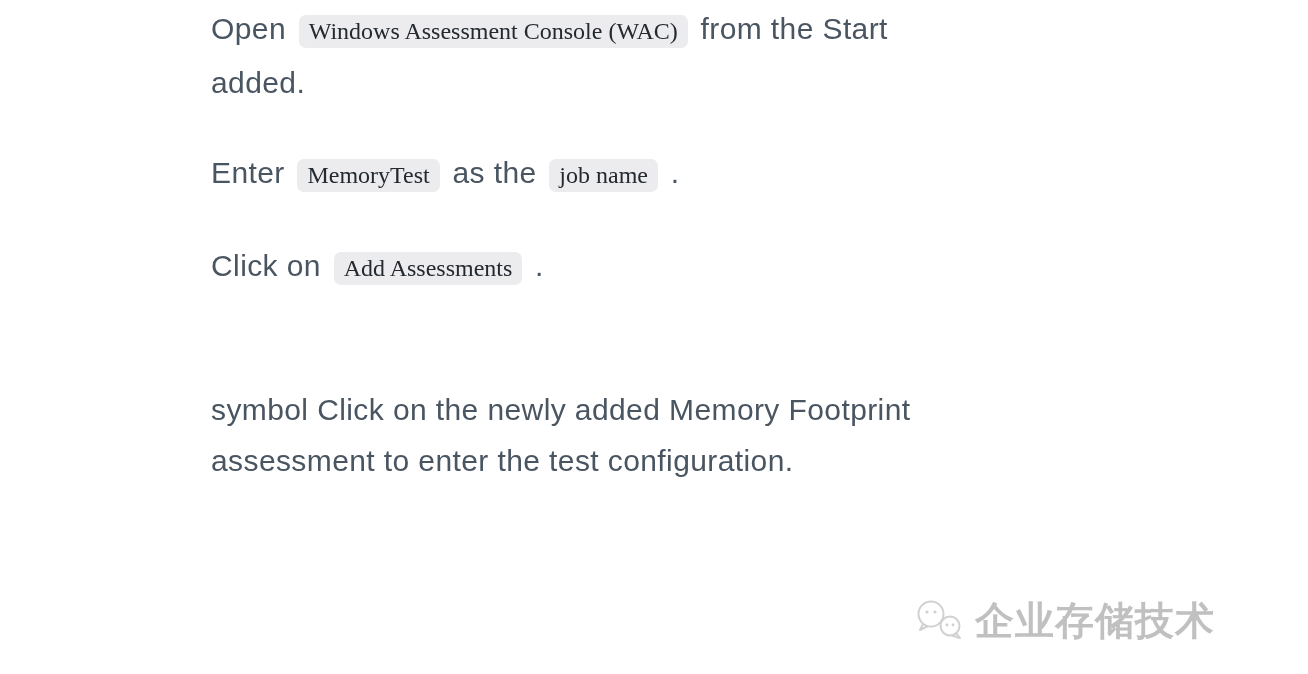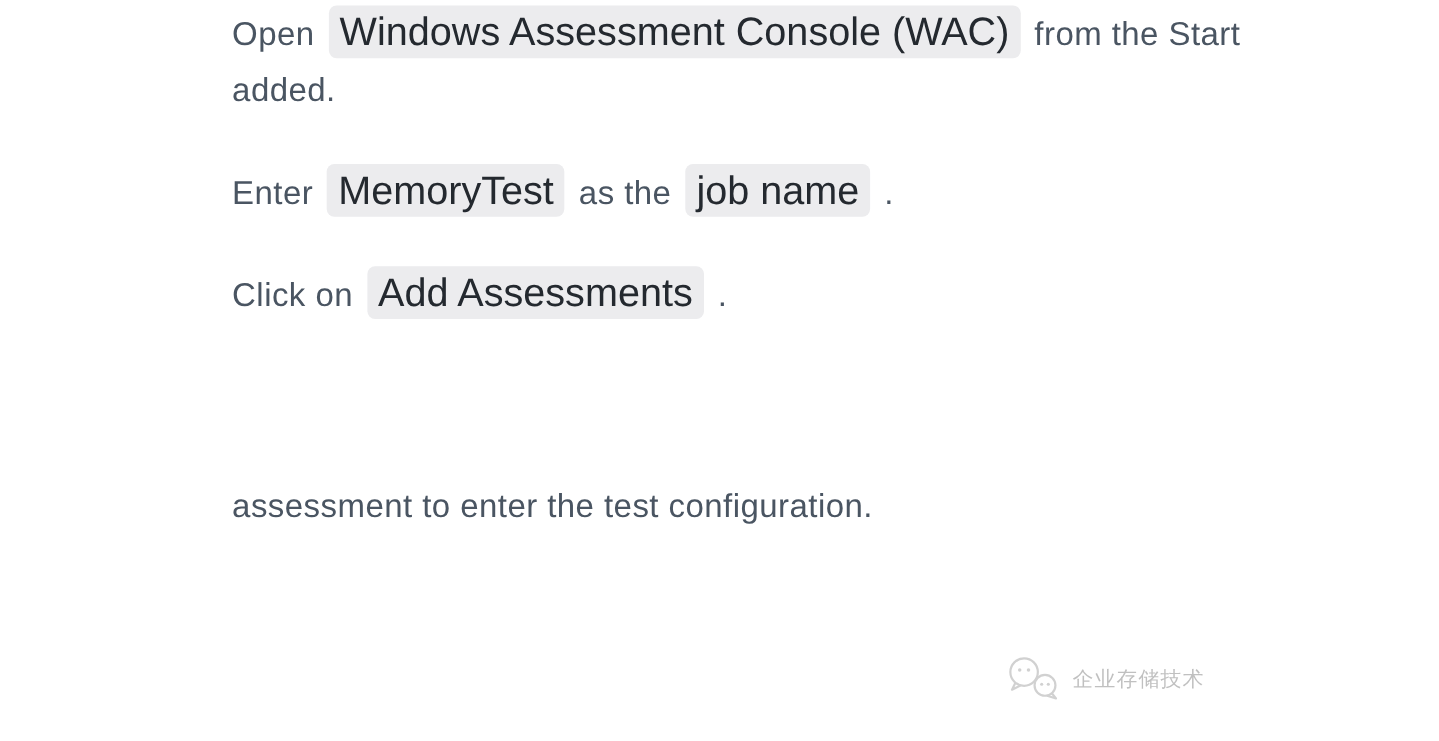--- a/index.html
+++ b/index.html
@@ -25,58 +25,59 @@
   .article p{
     font-size:30px;
     line-height:51px;
     letter-spacing:0.4px;
     color:var(--text-color);
     margin:0 0 39px 0;
     white-space:nowrap;
   }
   .article p:last-child{margin-bottom:0;}
   code.chip{
-    font-family:Liberation Sans, sans-serif;
-    font-size:36px;
+    font-family:Liberation Serif, serif;
+    font-size:24px;
     font-weight:500;
     letter-spacing:0;
     color:var(--code-color);
     background:var(--code-bg);
     border-radius:7px;
     padding:3px 10px 4px 10px;
     margin:0 4px;
     white-space:nowrap;
   }
   .watermark{
     position:absolute;
     left:914px;
     top:594px;
     display:flex;
     align-items:center;
     gap:9px;
     opacity:0.62;
     pointer-events:none;
   }
   .watermark .wm-text{
-    font-size:19px;
+    font-size:39px;
     color:var(--watermark-color);
     letter-spacing:1px;
     white-space:nowrap;
+    font-weight:bold;
   }
   .wm-icon{display:block;}
 </style>
 </head>
 <body>
 
 <main class="article">
   <div id="paragraphs">
       <p><span>Open </span><code class="chip">Windows Assessment Console (WAC)</code><span> from the Start</span><br><span>added.</span></p>
       <p><span>Enter </span><code class="chip">MemoryTest</code><span> as the </span><code class="chip">job name</code><span> .</span></p>
       <p><span>Click on </span><code class="chip">Add Assessments</code><span> .</span></p>
-      <p><br><br><span>assessment to enter the test configuration.</span></p>
+      <p><br><span>symbol Click on the newly added Memory Footprint</span><br><span>assessment to enter the test configuration.</span></p>
     </div>
 </main>
 
 <div class="watermark">
   <svg class="wm-icon" width="52" height="48" viewBox="0 0 52 48" fill="none" xmlns="http://www.w3.org/2000/svg">
 
     <circle cx="17" cy="17" r="12.5" stroke="#b5b5b5" stroke-width="2" fill="none"></circle>
     <path d="M9 27 L6 33 L14 29" stroke="#b5b5b5" stroke-width="2" fill="none" stroke-linejoin="round"></path>
     <circle cx="13" cy="15" r="1.6" fill="#b5b5b5"></circle>
     <circle cx="21" cy="15" r="1.6" fill="#b5b5b5"></circle>

